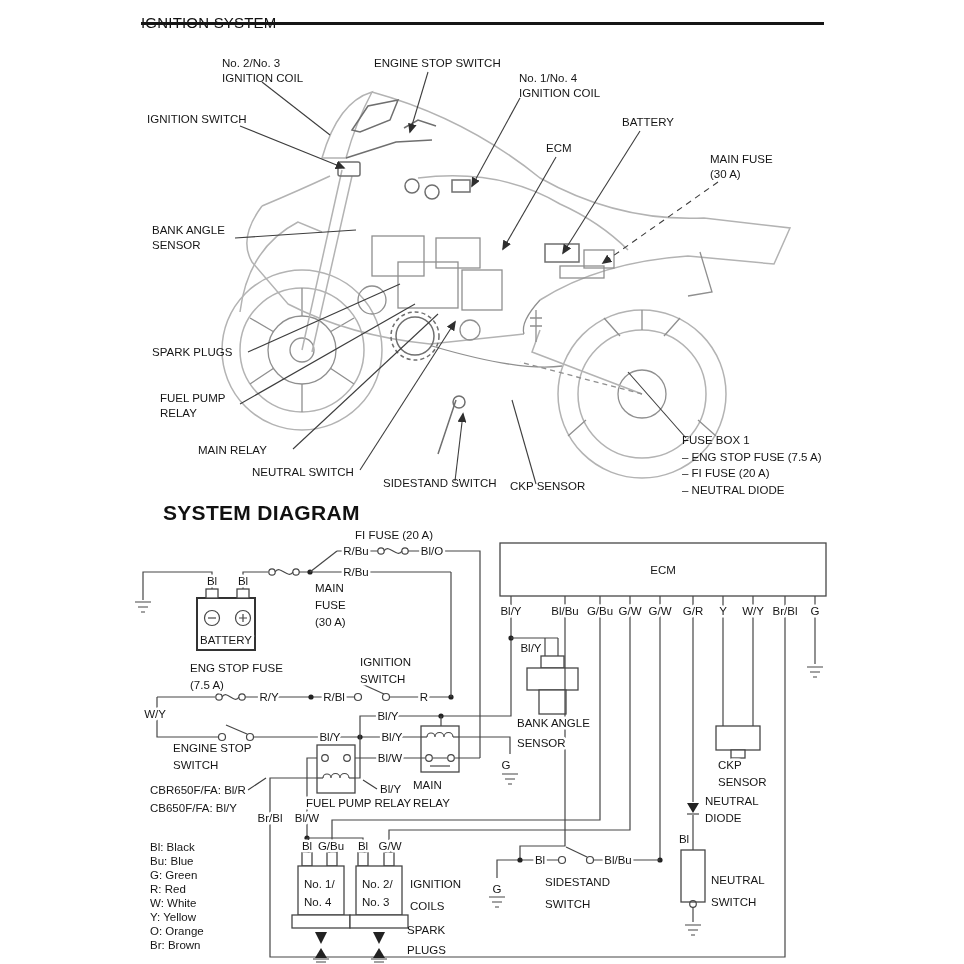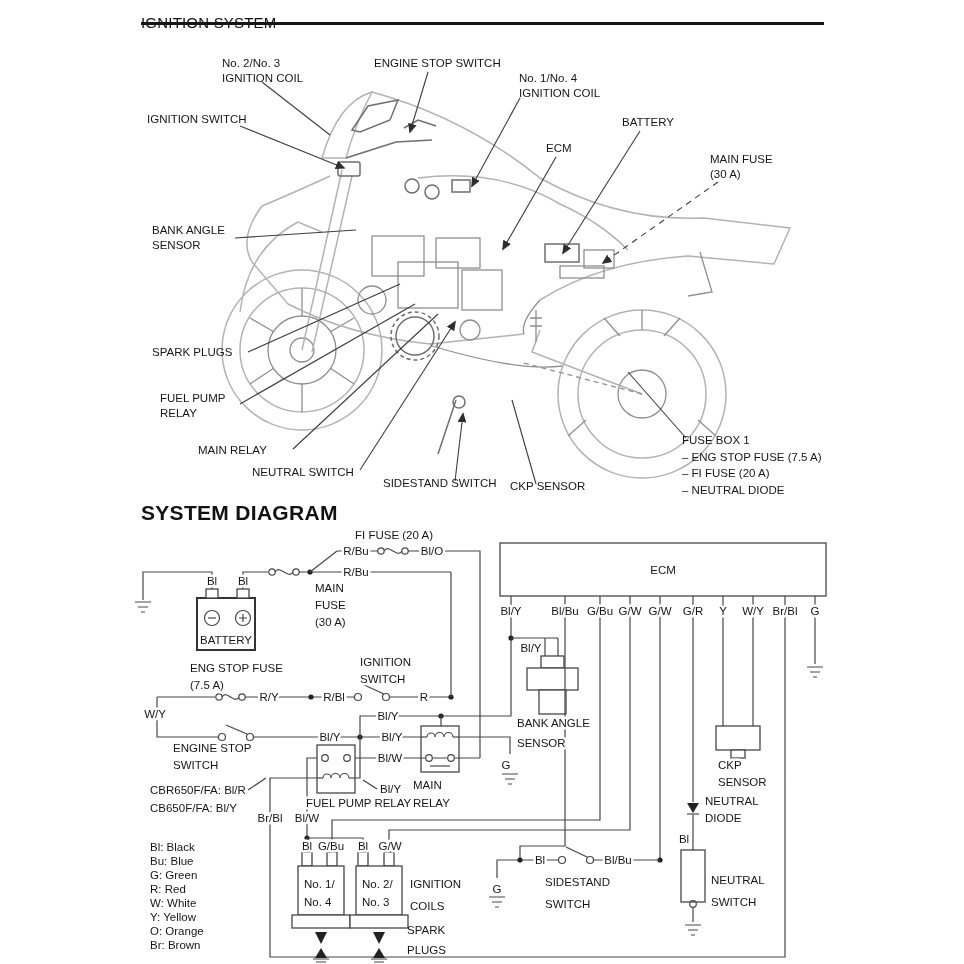--- a/index.html
+++ b/index.html
@@ -1,21 +1,21 @@
 <!DOCTYPE html>
 <html><head>
 <meta charset="utf-8">
 <style>
   html,body{margin:0;padding:0;background:#fff;}
   #page{position:relative;width:964px;height:964px;background:#fff;overflow:hidden;
         font-family:"Liberation Sans","DejaVu Sans",sans-serif;color:#111;}
   .hdr1{position:absolute;left:141px;top:4px;font-size:15px;font-weight:normal;letter-spacing:.2px;margin-top:10px;}
   .rule{position:absolute;left:141px;top:22px;width:683px;height:3px;background:#151515;}
   .hdr2{position:absolute;left:141px;font-size:21px;font-weight:bold;letter-spacing:.3px;}
-  #loc-hdr{top:31px;} #diag-hdr{top:501px;}
+  #loc-hdr{top:31px;} #diag-hdr{top:501px;margin-left:22px;}
   svg text{font-family:"Liberation Sans","DejaVu Sans",sans-serif;fill:#161616;}
   .lbl{font-size:11.5px;}
   .halo{paint-order:stroke;stroke:#ffffff;stroke-width:5px;stroke-linejoin:round;}
   .w{stroke:#474747;stroke-width:1.2;fill:none;}
   .box{stroke:#474747;stroke-width:1.3;fill:#fff;}
   .sk{stroke:#b3b3b3;stroke-width:1.5;fill:none;}
   .sk2{stroke:#8f8f8f;stroke-width:1.3;fill:none;}
   .dk{stroke:#6f6f6f;stroke-width:1.5;fill:none;}
   .ld{stroke:#3d3d3d;stroke-width:1.1;fill:none;}
 </style>

